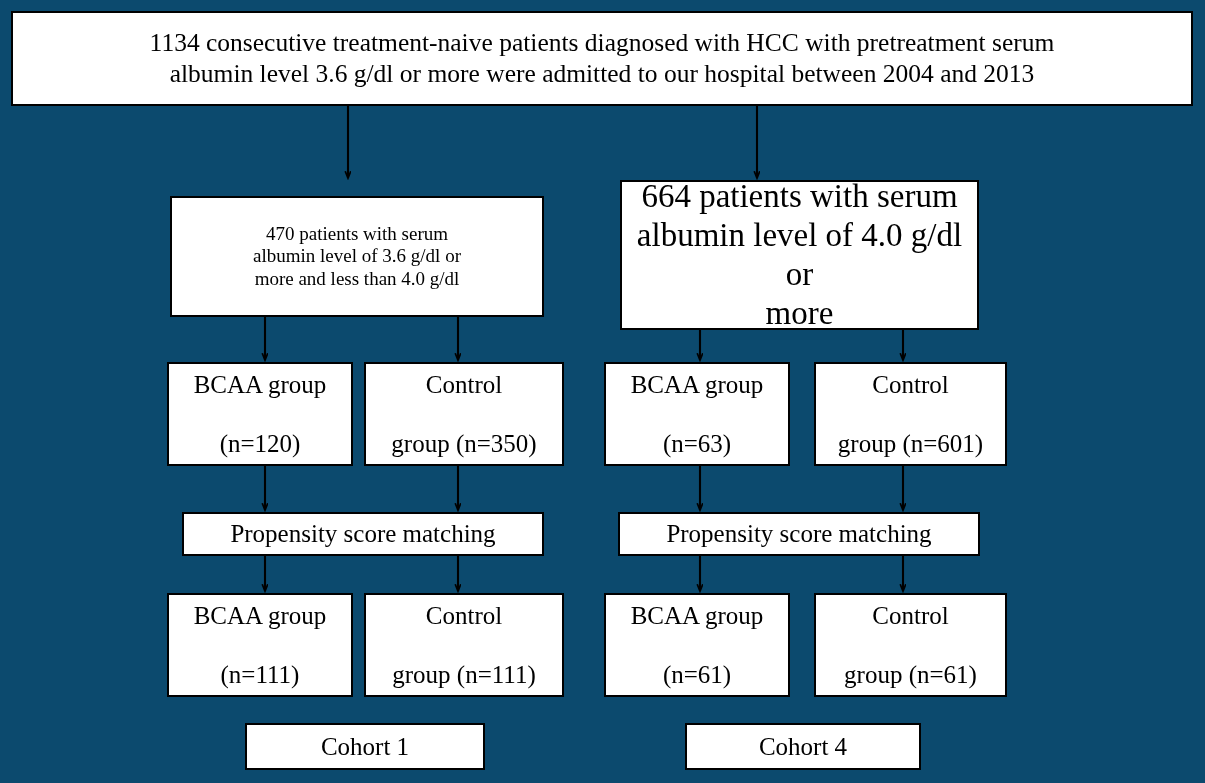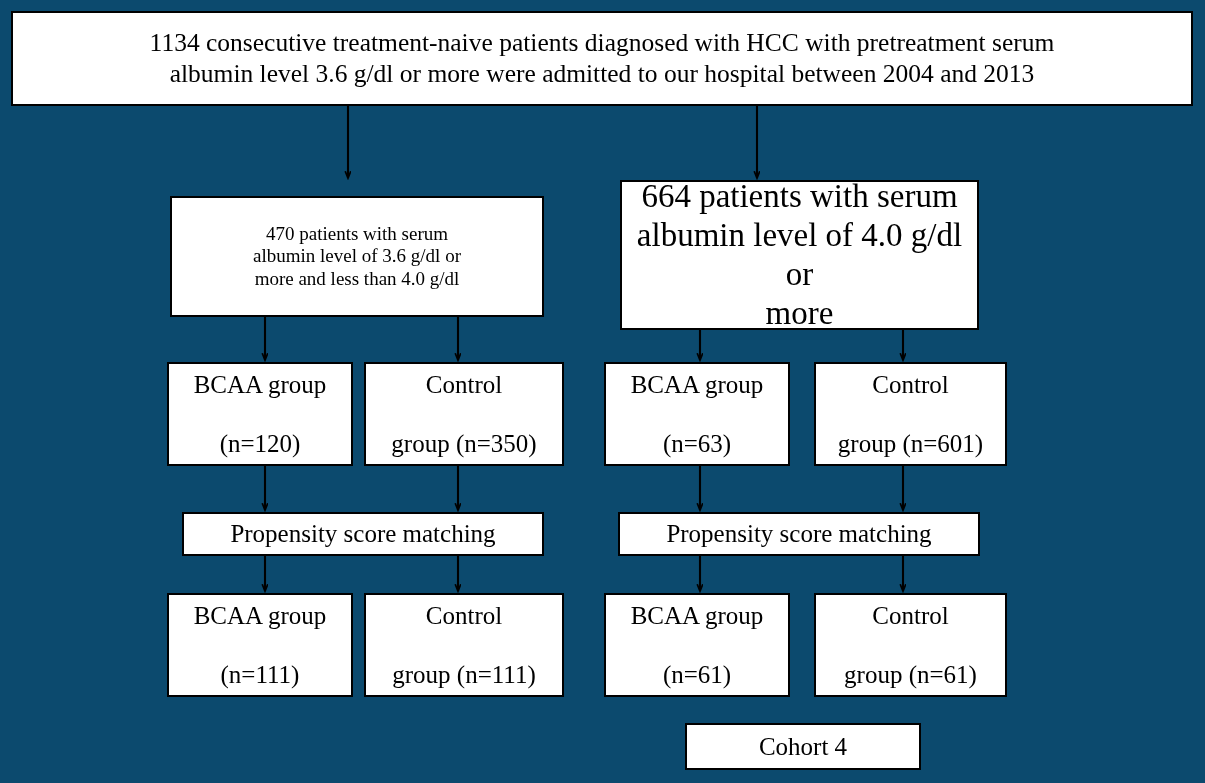--- a/index.html
+++ b/index.html
@@ -158,18 +158,21 @@
 
 (n=61)</div>
   </div>
 
   <div class="box" id="box-c2-ctrl-post">
     <div class="box-inner">Control
 
 group (n=61)</div>
   </div>
 
+  <div class="box" id="box-cohort-1">
+    <div class="box-inner">Cohort 1</div>
+  </div>
 
   <div class="box" id="box-cohort-2">
     <div class="box-inner">Cohort 4</div>
   </div>
 
 </div>
 
 </body></html>

